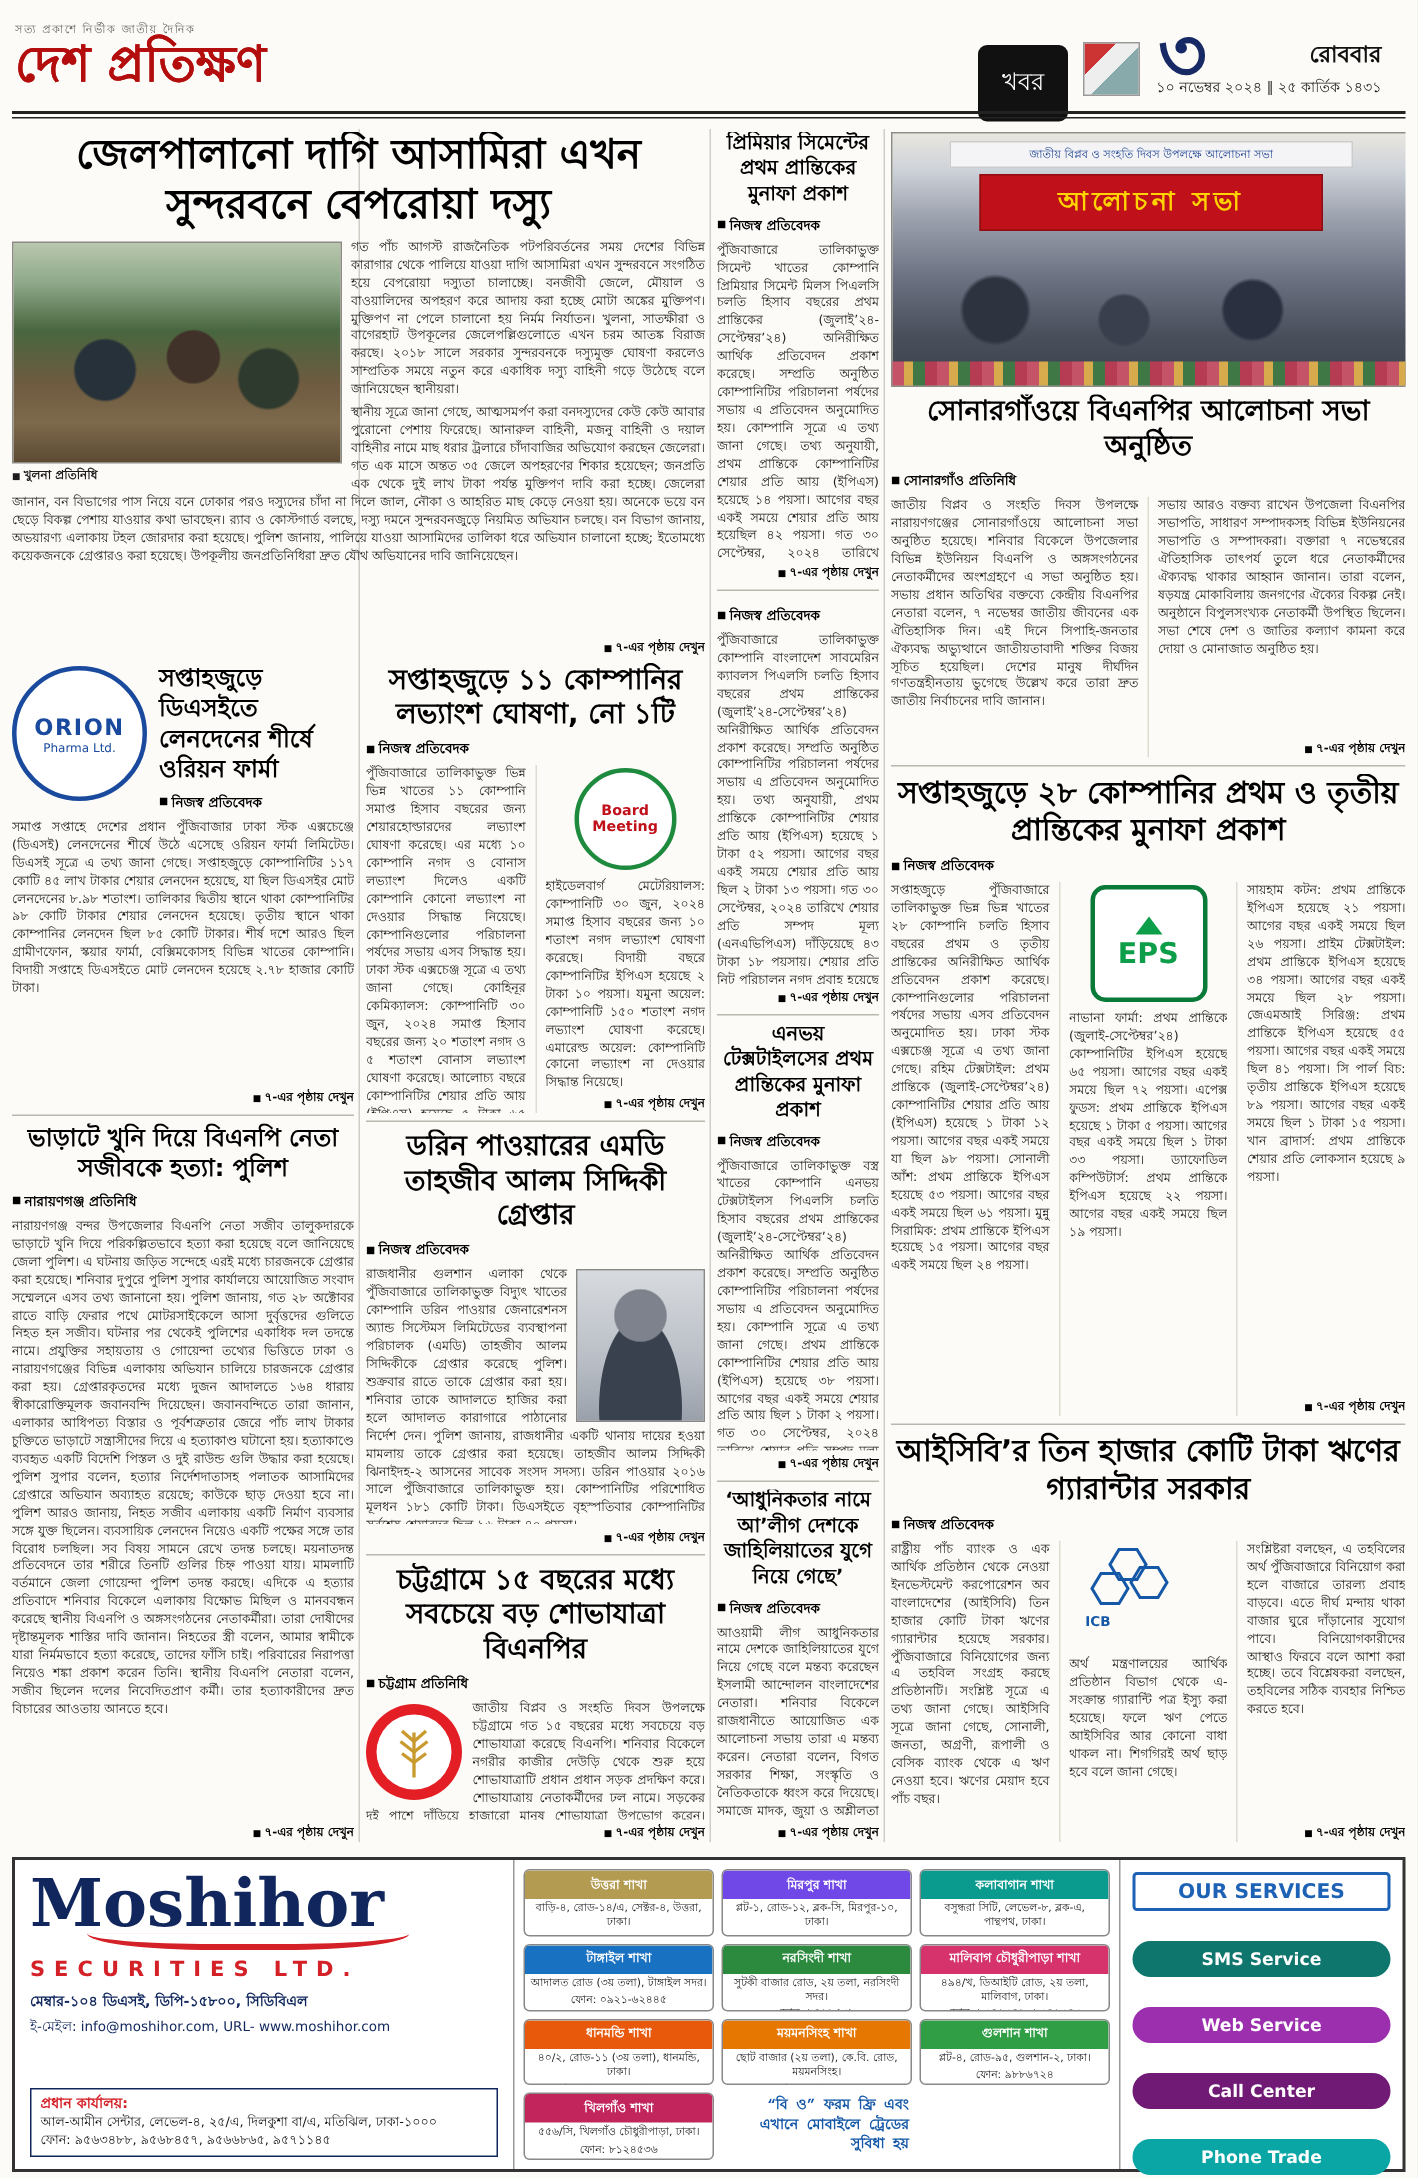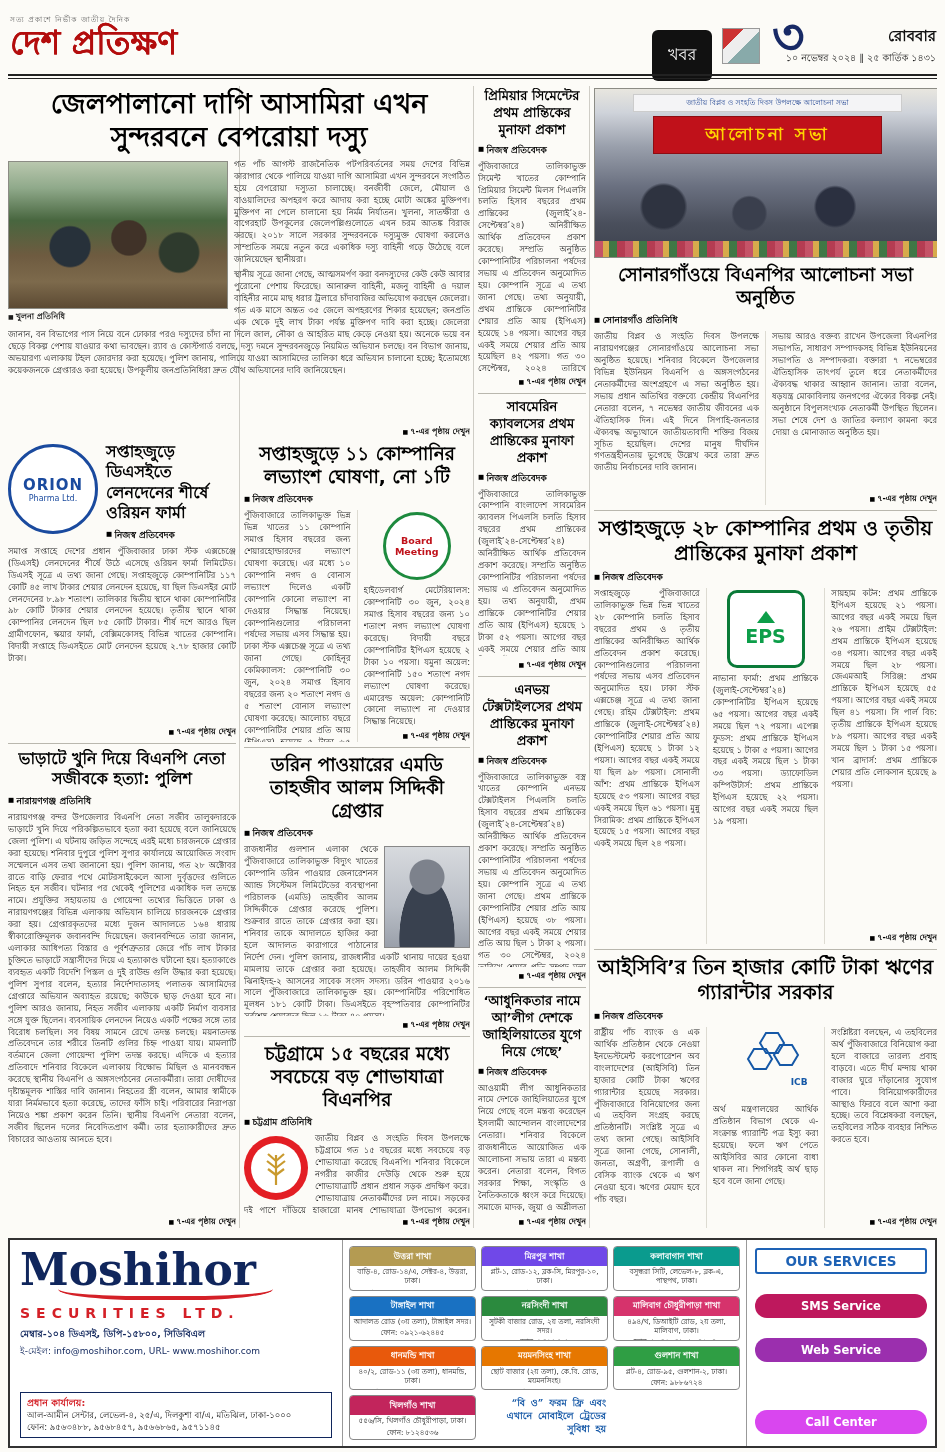--- a/index.html
+++ b/index.html
@@ -61,21 +61,21 @@
     display:flex;flex-direction:column;align-items:center;justify-content:center;color:#1a4a9e;flex:0 0 auto;}
   .logo-orion .t1{font-weight:bold;font-size:15px;letter-spacing:1px;}
   .logo-orion .t2{font-size:8px;}
   .logo-board{width:62px;height:62px;margin:2px auto 5px;border-radius:50%;border:3px solid #1d8a3e;color:#c0111a;font-weight:bold;font-size:9.5px;
     display:flex;align-items:center;justify-content:center;text-align:center;background:#fff;flex:0 0 auto;}
   .logo-bnp{float:left;width:64px;height:64px;margin:3px 7px 3px 0;border-radius:50%;background:#e31e24;display:flex;align-items:center;justify-content:center;}
   .logo-bnp .inner{width:50px;height:50px;border-radius:50%;background:#fff;display:flex;align-items:center;justify-content:center;}
   .logo-eps{width:72px;height:72px;margin:2px auto 5px;border:3px solid #0a7a38;border-radius:10px;background:#fff;color:#0d9e49;
     display:flex;flex-direction:column;align-items:center;justify-content:center;font-weight:bold;font-size:19px;flex:0 0 auto;}
   .logo-eps .leaf{width:0;height:0;border-left:9px solid transparent;border-right:9px solid transparent;border-bottom:12px solid #0d9e49;margin-bottom:2px;}
-  .logo-icb{width:84px;height:70px;margin:2px auto 5px;display:flex;flex-direction:column;align-items:flex-end;color:#1558a7;font-weight:bold;font-size:9px;flex:0 0 auto;}
+  .logo-icb{width:84px;height:70px;margin:2px auto 5px;display:flex;flex-direction:column;align-items:flex-start;color:#1558a7;font-weight:bold;font-size:9px;flex:0 0 auto;}
   
   .ad{position:absolute;left:8px;top:1238px;width:925px;height:206px;border:2px solid #333;background:#fff;display:flex;}
   .ad-left{width:312px;padding:8px 10px;border-right:1px solid #999;display:flex;flex-direction:column;}
   .brand{font-size:44px;font-weight:bold;color:#10265c;line-height:1;font-family:"DejaVu Serif","Liberation Serif",serif;}
   .swoosh{width:215px;height:7px;border-bottom:4px solid #d42027;border-radius:0 0 50% 50%/0 0 14px 14px;margin:-3px 0 5px 38px;}
   .brand-sub{color:#d42027;font-weight:bold;font-size:14px;letter-spacing:6px;margin:0 0 6px;}
   .member{font-size:9.5px;font-weight:bold;color:#10265c;}
   .email{font-size:9px;color:#10265c;margin-top:2px;}
   .ho{margin-top:auto;border:1px solid #10265c;padding:4px 6px;font-size:8.5px;line-height:1.35;}
   .ho .lbl{font-weight:bold;color:#d42027;font-size:9.5px;}
@@ -84,38 +84,38 @@
   .branch .bh{color:#fff;font-size:8.3px;font-weight:bold;text-align:center;padding:2.5px 2px;}
   .branch .bl{font-size:7.2px;text-align:center;padding:1px 3px;line-height:1.3;color:#222;}
   .bc0{background:#b49b52;} .bc1{background:#7048e8;} .bc2{background:#1864ab;}
   .bc3{background:#0a9b8e;} .bc4{background:#1971c2;} .bc5{background:#2b8a3e;}
   .bc6{background:#d6336c;} .bc7{background:#e8590c;} .bc8{background:#e67700;}
   .bc9{background:#2f9e44;} .bc10{background:#c2255c;}
   .note-cell{display:flex;align-items:center;justify-content:center;text-align:right;color:#1558a7;font-weight:bold;font-size:9.5px;padding:2px;line-height:1.35;font-family:Liberation Mono, monospace;}
   .ad-right{width:172px;border-left:1px solid #999;padding:8px;display:flex;flex-direction:column;gap:20px;}
   .svc-head{border:2px solid #1e62b5;color:#1e62b5;font-weight:bold;font-size:13.5px;text-align:center;padding:3px 0;border-radius:3px;}
   .svc{color:#fff;font-weight:bold;font-size:11.5px;text-align:center;padding:5px 0;border-radius:12px;}
-  .svc0{background:#be185d;} .svc1{background:#9b2fae;} .svc2{background:#d946ef;margin-top:28px;}
+  .svc0{background:#0f766e;} .svc1{background:#9b2fae;} .svc2{background:#701a75;}
   .svc3{background:#0aa6a6;} .svc4{background:#e84393;} .svc5{background:#27ae60;}
 </style>
 </head>
 <body>
 
 <div class="page">
 
   <div class="abs" style="left:10px;top:14px;">
     <div class="tagline">সত্য প্রকাশে নির্ভীক জাতীয় দৈনিক</div>
     <div class="paper-name">দেশ প্রতিক্ষণ</div>
   </div>
   <div class="abs" style="left:652px;top:30px;">
     <span class="section-pill">খবর</span>
   </div>
   <div class="abs header-art" style="left:722px;top:28px;"></div>
   <div class="abs page-num" style="left:772px;top:12px;">৩</div>
-  <div class="abs" style="right:9px;top:24px;width:240px;">
+  <div class="abs" style="right:24px;top:24px;width:240px;">
     <div class="day">রোববার</div>
     <div class="date-line">১০ নভেম্বর ২০২৪ ∥ ২৫ কার্তিক ১৪৩১</div>
   </div>
   <div class="abs rule-heavy" style="left:8px;right:8px;top:74px;"></div>
   <div class="abs rule-light" style="left:8px;right:8px;top:78px;"></div>
 
   <div class="vline" style="left:239px;"></div>
   <div class="vline" style="left:473px;"></div>
   <div class="vline" style="left:589px;"></div>
 
@@ -209,21 +209,20 @@
 
   <div class="abs art" style="left:478px;top:88px;width:108px;height:1140px;">
     <div class="art" style="height:300px;flex:0 0 auto;">
       <div class="head-sm">প্রিমিয়ার সিমেন্টের প্রথম প্রান্তিকের মুনাফা প্রকাশ</div>
       <div class="byline">নিজস্ব প্রতিবেদক</div>
       <div class="body-text">পুঁজিবাজারে তালিকাভুক্ত সিমেন্ট খাতের কোম্পানি প্রিমিয়ার সিমেন্ট মিলস পিএলসি চলতি হিসাব বছরের প্রথম প্রান্তিকের (জুলাই’২৪-সেপ্টেম্বর’২৪) অনিরীক্ষিত আর্থিক প্রতিবেদন প্রকাশ করেছে। সম্প্রতি অনুষ্ঠিত কোম্পানিটির পরিচালনা পর্ষদের সভায় এ প্রতিবেদন অনুমোদিত হয়। কোম্পানি সূত্রে এ তথ্য জানা গেছে। তথ্য অনুযায়ী, প্রথম প্রান্তিকে কোম্পানিটির শেয়ার প্রতি আয় (ইপিএস) হয়েছে ১৪ পয়সা। আগের বছর একই সময়ে শেয়ার প্রতি আয় হয়েছিল ৪২ পয়সা। গত ৩০ সেপ্টেম্বর, ২০২৪ তারিখে কোম্পানিটির শেয়ার প্রতি সম্পদ মূল্য (এনএভিপিএস) দাঁড়িয়েছে ৪৮ টাকা ৬০ পয়সায়। একই সময়ে শেয়ার প্রতি নিট পরিচালন নগদ প্রবাহ (এনওসিএফপিএস) হয়েছে ২ টাকা ১৫ পয়সা।</div>
       <div class="more">৭-এর পৃষ্ঠায় দেখুন</div>
     </div>
     <hr class="divider">
     <div class="art" style="height:272px;flex:0 0 auto;">
-      <div class="head-sm">সাবমেরিন ক্যাবলসের প্রথম প্রান্তিকের মুনাফা প্রকাশ</div>
       <div class="byline">নিজস্ব প্রতিবেদক</div>
       <div class="body-text">পুঁজিবাজারে তালিকাভুক্ত কোম্পানি বাংলাদেশ সাবমেরিন ক্যাবলস পিএলসি চলতি হিসাব বছরের প্রথম প্রান্তিকের (জুলাই’২৪-সেপ্টেম্বর’২৪) অনিরীক্ষিত আর্থিক প্রতিবেদন প্রকাশ করেছে। সম্প্রতি অনুষ্ঠিত কোম্পানিটির পরিচালনা পর্ষদের সভায় এ প্রতিবেদন অনুমোদিত হয়। তথ্য অনুযায়ী, প্রথম প্রান্তিকে কোম্পানিটির শেয়ার প্রতি আয় (ইপিএস) হয়েছে ১ টাকা ৫২ পয়সা। আগের বছর একই সময়ে শেয়ার প্রতি আয় ছিল ২ টাকা ১৩ পয়সা। গত ৩০ সেপ্টেম্বর, ২০২৪ তারিখে শেয়ার প্রতি সম্পদ মূল্য (এনএভিপিএস) দাঁড়িয়েছে ৪৩ টাকা ১৮ পয়সায়। শেয়ার প্রতি নিট পরিচালন নগদ প্রবাহ হয়েছে ১ টাকা ৬১ পয়সা।</div>
       <div class="more">৭-এর পৃষ্ঠায় দেখুন</div>
     </div>
     <hr class="divider">
     <div class="art" style="height:300px;flex:0 0 auto;">
       <div class="head-sm">এনভয় টেক্সটাইলসের প্রথম প্রান্তিকের মুনাফা প্রকাশ</div>
       <div class="byline">নিজস্ব প্রতিবেদক</div>
       <div class="body-text">পুঁজিবাজারে তালিকাভুক্ত বস্ত্র খাতের কোম্পানি এনভয় টেক্সটাইলস পিএলসি চলতি হিসাব বছরের প্রথম প্রান্তিকের (জুলাই’২৪-সেপ্টেম্বর’২৪) অনিরীক্ষিত আর্থিক প্রতিবেদন প্রকাশ করেছে। সম্প্রতি অনুষ্ঠিত কোম্পানিটির পরিচালনা পর্ষদের সভায় এ প্রতিবেদন অনুমোদিত হয়। কোম্পানি সূত্রে এ তথ্য জানা গেছে। প্রথম প্রান্তিকে কোম্পানিটির শেয়ার প্রতি আয় (ইপিএস) হয়েছে ৩৮ পয়সা। আগের বছর একই সময়ে শেয়ার প্রতি আয় ছিল ১ টাকা ২ পয়সা। গত ৩০ সেপ্টেম্বর, ২০২৪ তারিখে শেয়ার প্রতি সম্পদ মূল্য (এনএভিপিএস) দাঁড়িয়েছে ৫১ টাকা ৪৪ পয়সায়। শেয়ার প্রতি নিট পরিচালন নগদ প্রবাহ হয়েছে ১ টাকা ৯০ পয়সা। কোম্পানিটি সর্বশেষ হিসাব বছরের জন্য ৫ শতাংশ নগদ ও ৫ শতাংশ বোনাস লভ্যাংশ দিয়েছিল।</div>
       <div class="more">৭-এর পৃষ্ঠায় দেখুন</div>

